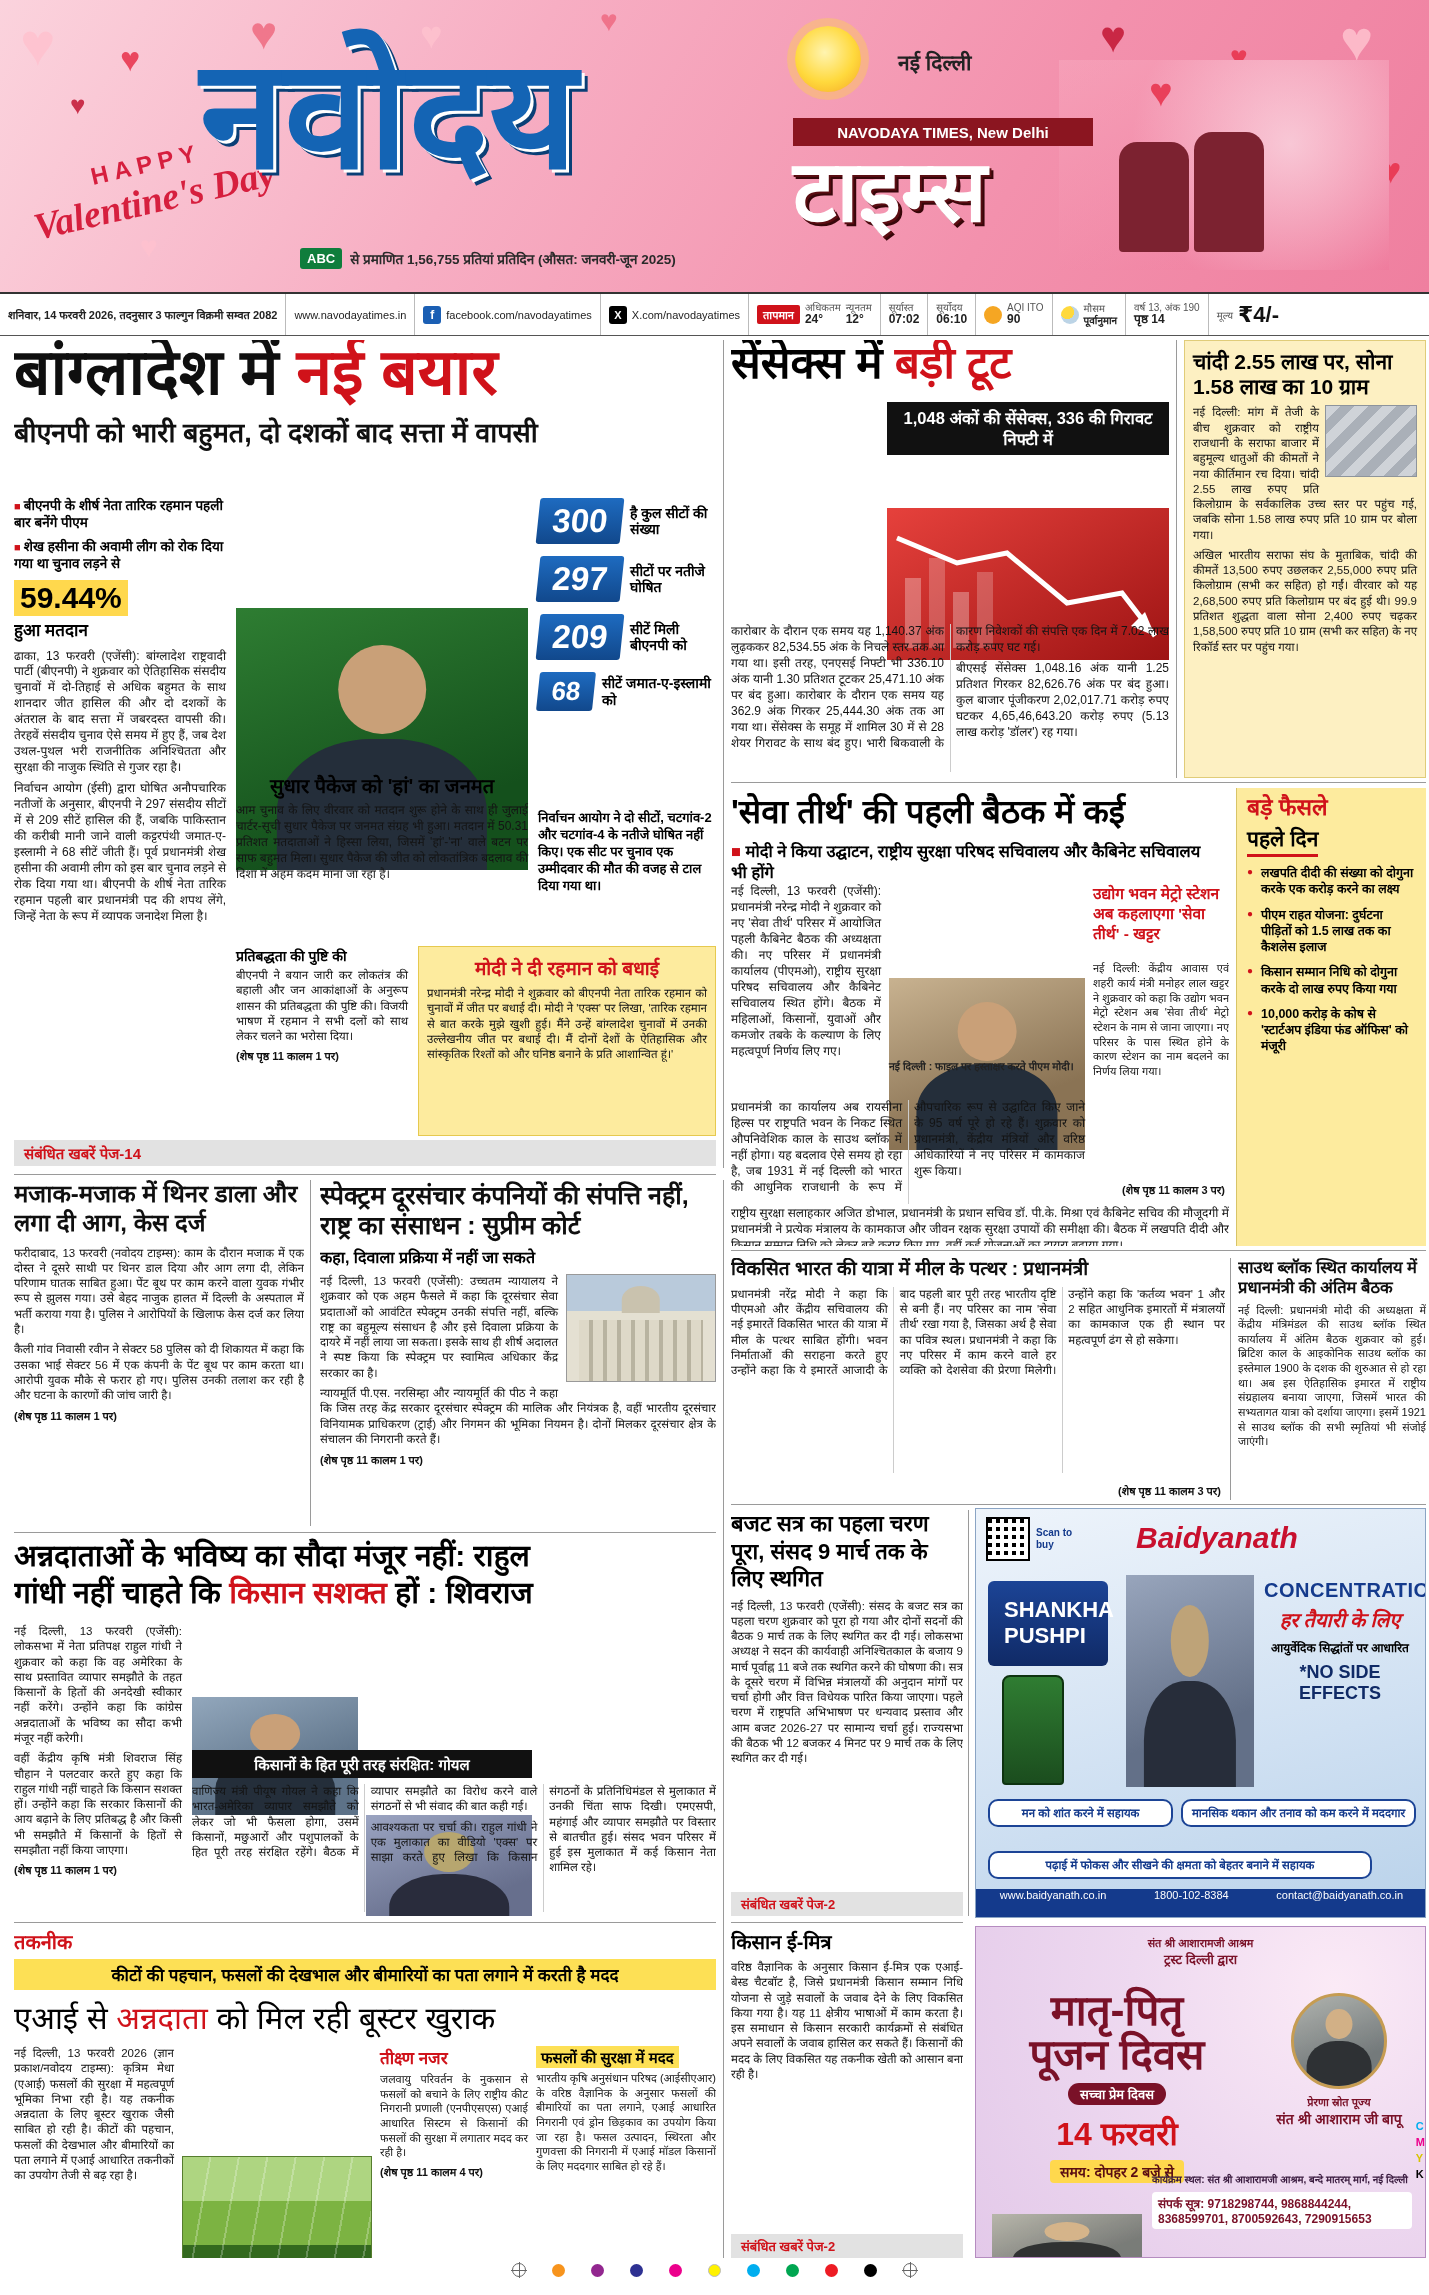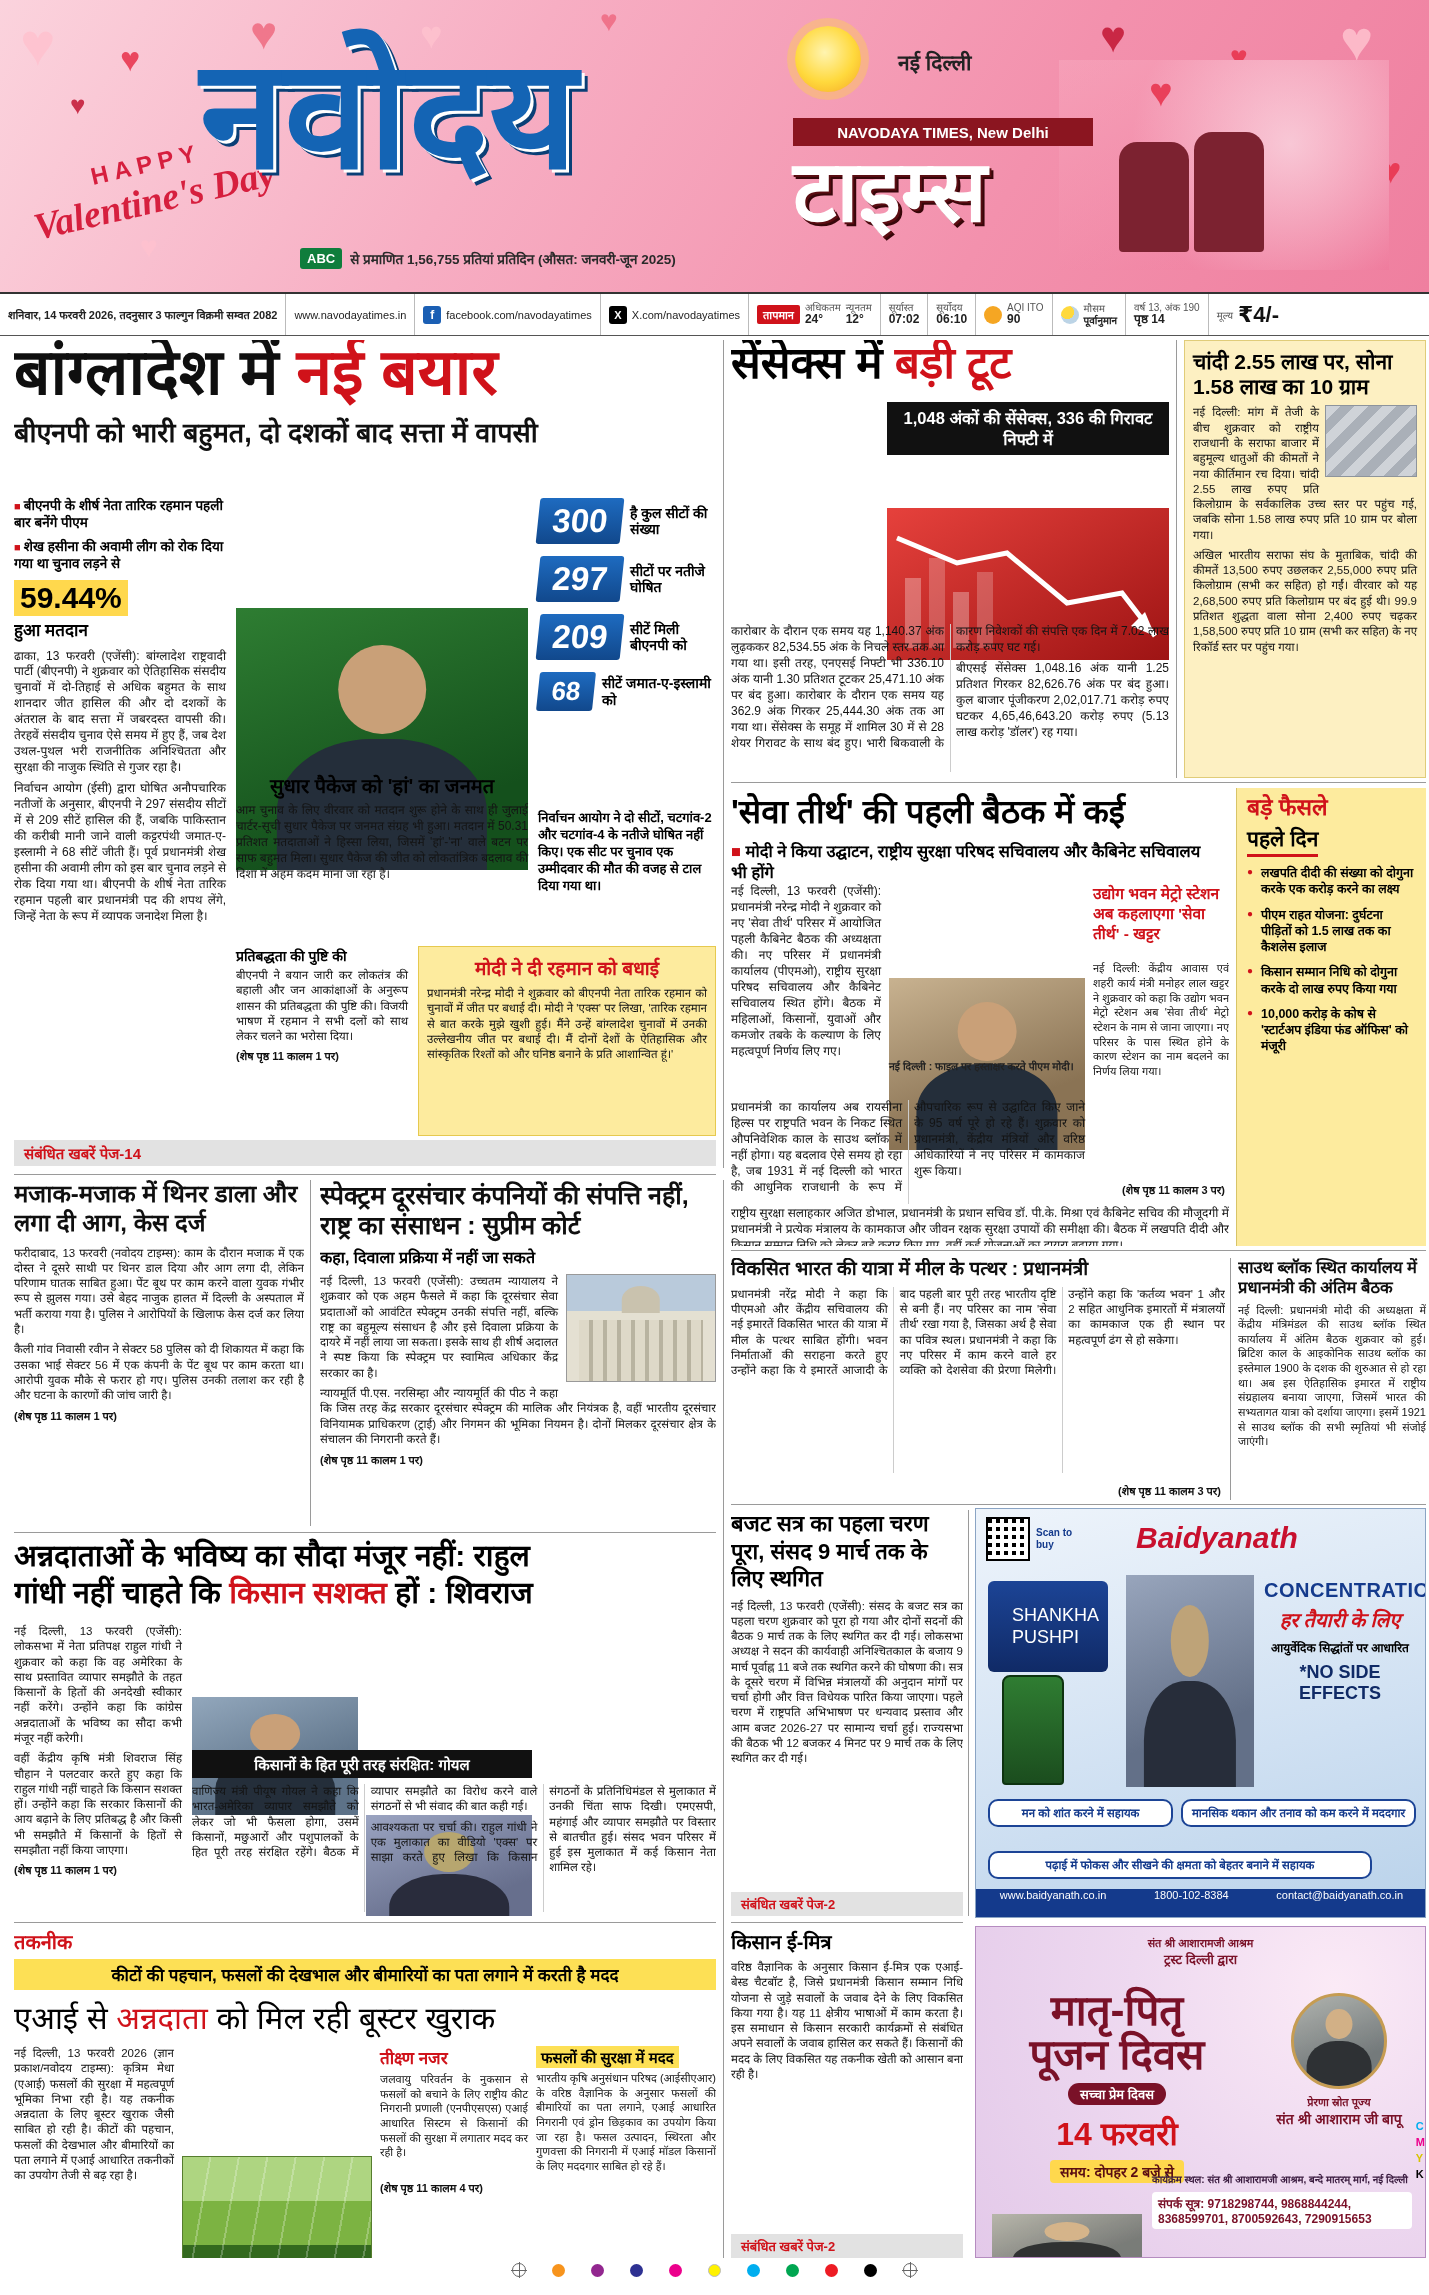--- a/index.html
+++ b/index.html
@@ -89,21 +89,21 @@
 .scourt::after{content:"";position:absolute;left:50%;top:10%;width:26%;height:26%;transform:translateX(-50%);background:#c9c2ae;border-radius:50% 50% 0 0}
 
 #farm-hl{font-size:30px;font-weight:900;line-height:1.22}
 .blackstrip{background:#111;color:#fff;font-weight:800;font-size:15px;text-align:center;padding:4px 6px}
 
 #budget h2{font-size:22px;font-weight:900;line-height:1.25;margin-bottom:6px}
 
 #ad-baid{background:linear-gradient(165deg,#eef4fb,#cfe0f2 60%,#b9d2ea);border:1px solid #8aa4c4}
 .qr{width:44px;height:44px;background:repeating-linear-gradient(90deg,#000 0 4px,#fff 4px 8px),repeating-linear-gradient(#000 0 4px,#fff 4px 8px);background-blend-mode:screen;border:2px solid #000}
 #baid-brand{color:#c8102e;font-weight:900;font-size:30px;font-style:italic}
-#shankha{background:linear-gradient(#1c4496,#102a66);color:#fff;font-weight:400;font-size:18px;line-height:1.2;padding:24px;border-radius:6px}
+#shankha{background:linear-gradient(#1c4496,#102a66);color:#fff;font-weight:700;font-size:22px;line-height:1.2;padding:16px;border-radius:6px}
 .chip{border:2px solid #1c4496;background:#fff;border-radius:10px;font-size:11.5px;font-weight:bold;color:#143a8c;padding:5px 8px;text-align:center;line-height:1.25}
 #baid-foot{background:#143a8c;color:#fff;font-size:11px;display:flex;justify-content:space-around;align-items:flex-start}
 #ad-ashram{background:radial-gradient(circle at 80% 18%,#fbeaf6,#eed9f0 45%,#e3c9e9);border:1px solid #b58cc0;overflow:hidden}
 .maroon{color:#7a1128}
 .pill{display:inline-block;background:#7a1128;color:#fff;border-radius:12px;padding:2px 12px;font-size:13px;font-weight:bold}
 .timepill{display:inline-block;background:#ffd84d;color:#5a0d12;border-radius:4px;padding:2px 10px;font-size:14px;font-weight:900}
 
 #tech-kicker{color:#d0121a;font-size:20px;font-weight:900}
 #tech-strap{background:#fde055;font-size:17px;font-weight:900;text-align:center;padding:4px 0}
 #tech-hl{font-size:31px;font-weight:400;white-space:nowrap}
@@ -417,21 +417,21 @@
 
   <div class="story" style="left:14px;top:1928px;width:702px;height:330px">
     <div id="tech-kicker">तकनीक</div>
     <div id="tech-strap" style="margin-top:4px">कीटों की पहचान, फसलों की देखभाल और बीमारियों का पता लगाने में करती है मदद</div>
     <div id="tech-hl" style="margin-top:6px"><span>एआई से </span><span class="red">अन्नदाता</span><span> को मिल रही बूस्टर खुराक</span></div>
     <div class="abs body-txt" style="left:0;top:118px;width:160px;height:206px;font-size:11.5px">नई दिल्ली, 13 फरवरी 2026 (ज्ञान प्रकाश/नवोदय टाइम्स): कृत्रिम मेधा (एआई) फसलों की सुरक्षा में महत्वपूर्ण भूमिका निभा रही है। यह तकनीक अन्नदाता के लिए बूस्टर खुराक जैसी साबित हो रही है। कीटों की पहचान, फसलों की देखभाल और बीमारियों का पता लगाने में एआई आधारित तकनीकों का उपयोग तेजी से बढ़ रहा है।</div>
     <div class="field abs" style="left:168px;top:118px;width:190px;height:148px;border:1px solid #567d2e"></div>
     <div class="abs" style="left:366px;top:118px;width:148px;height:206px">
       <div class="subhl-red">तीक्ष्ण नजर</div>
       <div class="body-txt" style="font-size:11px">जलवायु परिवर्तन के नुकसान से फसलों को बचाने के लिए राष्ट्रीय कीट निगरानी प्रणाली (एनपीएसएस) एआई आधारित सिस्टम से किसानों की फसलों की सुरक्षा में लगातार मदद कर रही है।</div>
-      <div class="cont" style="margin-top:20px">(शेष पृष्ठ 11 कालम 4 पर)</div>
+      <div class="cont" style="margin-top:4px">(शेष पृष्ठ 11 कालम 4 पर)</div>
     </div>
     <div class="abs" style="left:522px;top:118px;width:180px;height:206px">
       <div class="subhl-yel">फसलों की सुरक्षा में मदद</div>
       <div class="body-txt" style="font-size:11px">भारतीय कृषि अनुसंधान परिषद (आईसीएआर) के वरिष्ठ वैज्ञानिक के अनुसार फसलों की बीमारियों का पता लगाने, एआई आधारित निगरानी एवं ड्रोन छिड़काव का उपयोग किया जा रहा है। फसल उत्पादन, स्थिरता और गुणवत्ता की निगरानी में एआई मॉडल किसानों के लिए मददगार साबित हो रहे हैं।</div>
     </div>
   </div>
 
   <div class="story" style="left:731px;top:1928px;width:232px;height:330px">
     <div style="font-size:20px;font-weight:900;margin-bottom:5px">किसान ई-मित्र</div>
     <div class="body-txt" style="font-size:11.5px">वरिष्ठ वैज्ञानिक के अनुसार किसान ई-मित्र एक एआई-बेस्ड चैटबॉट है, जिसे प्रधानमंत्री किसान सम्मान निधि योजना से जुड़े सवालों के जवाब देने के लिए विकसित किया गया है। यह 11 क्षेत्रीय भाषाओं में काम करता है। इस समाधान से किसान सरकारी कार्यक्रमों से संबंधित अपने सवालों के जवाब हासिल कर सकते हैं। किसानों की मदद के लिए विकसित यह तकनीक खेती को आसान बना रही है।</div>

